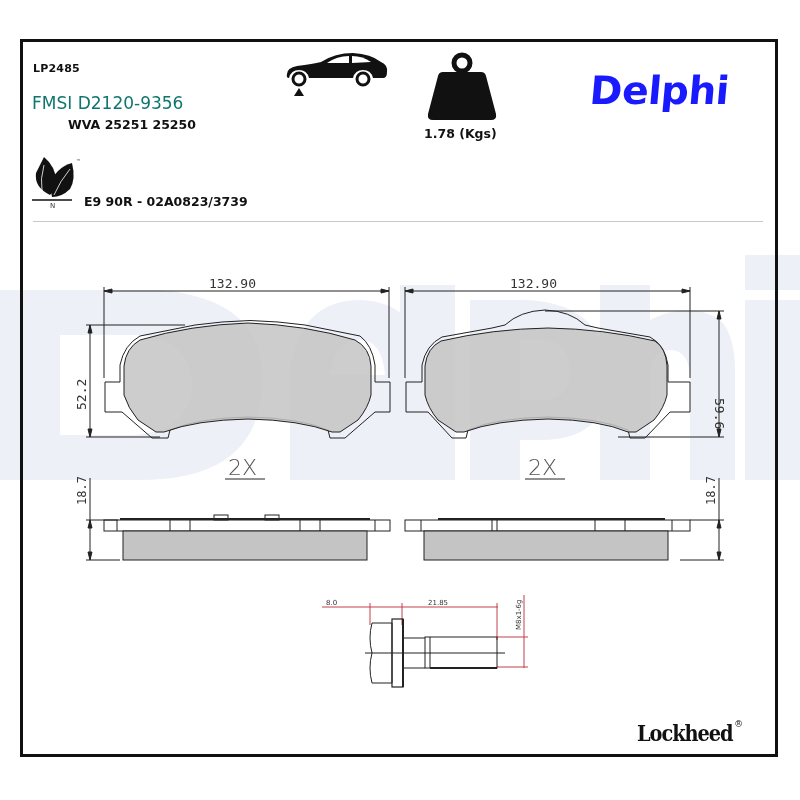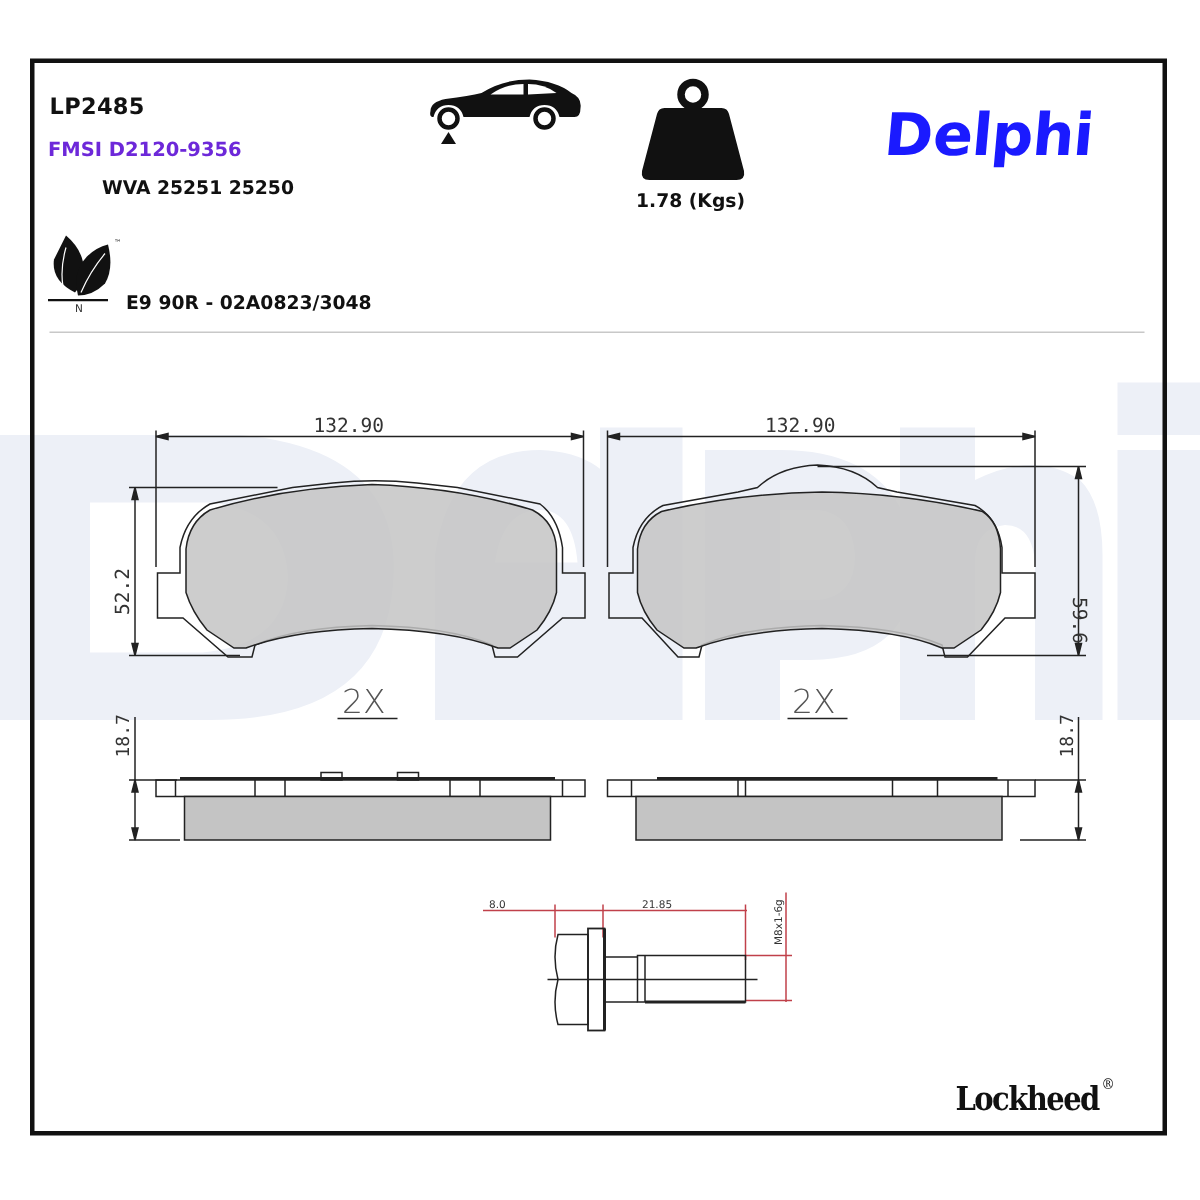--- a/index.html
+++ b/index.html
@@ -1,20 +1,20 @@
 <!DOCTYPE html>
 <html><head>
 <meta charset="utf-8">
 <style>
   html,body{margin:0;padding:0;background:#ffffff;}
   body{width:800px;height:800px;position:relative;overflow:hidden;font-family:"DejaVu Sans","Liberation Sans",sans-serif;}
   .watermark{position:absolute;left:0;top:0;width:800px;height:800px;pointer-events:none;}
   .frame{position:absolute;left:20px;top:39px;width:752px;height:712px;border:3px solid #111;box-sizing:content-box;}
-  .t-code{position:absolute;left:33px;top:62px;font-weight:bold;font-size:15px;color:#111;letter-spacing:0.2px;}
-  .t-fmsi{position:absolute;left:32px;top:93px;font-weight:bold;font-size:13px;color:#6d28d9;}
+  .t-code{position:absolute;left:33px;top:62px;font-weight:bold;font-size:11px;color:#111;letter-spacing:0.2px;}
+  .t-fmsi{position:absolute;left:32px;top:93px;font-weight:normal;font-size:17px;color:#0f766e;}
   .t-wva{position:absolute;left:32px;top:117px;font-weight:bold;font-size:12.5px;color:#111;margin-left:36px;}
   .t-ece{position:absolute;left:84px;top:194px;font-weight:bold;font-size:12.5px;color:#111;}
   .t-weight{position:absolute;left:424px;top:126px;font-weight:bold;font-size:12.5px;color:#111;text-align:right;}
   .brand{position:absolute;left:590px;top:68px;font-family:"DejaVu Sans","Liberation Sans",sans-serif;font-weight:bold;font-style:italic;font-size:39px;color:#1a1aff;letter-spacing:-0.5px;transform:skewX(6deg);}
   .lockheed{position:absolute;left:637px;top:720px;font-family:"DejaVu Serif","Liberation Serif",serif;font-weight:bold;font-size:22px;color:#111;letter-spacing:-1.2px;transform:scaleX(0.88);transform-origin:left center;}
   .lockheed sup{font-size:10px;font-weight:normal;vertical-align:top;position:relative;top:-2px;margin-left:2px;}
   .separator{position:absolute;left:33px;top:221px;width:730px;height:1px;background:#c8c8c8;}
   svg.drawing{position:absolute;left:0;top:0;}
   .dim{font-family:"DejaVu Sans Mono","Liberation Mono",monospace;font-size:13px;fill:#333;}
   .icon{position:absolute;}
@@ -48,21 +48,21 @@
 
 <svg class="icon" style="left:30px;top:155px" width="52" height="55" viewBox="0 0 52 55">
   <path d="M20 40 Q4 32 6 18 Q10 10 14 2 Q26 12 26 26 Q24 36 20 40 Z" fill="#111"></path>
   <path d="M22 42 Q18 26 28 16 Q34 10 42 8 Q46 24 40 34 Q32 42 22 42 Z" fill="#111"></path>
   <path d="M12 36 Q10 24 14 10" stroke="#fff" stroke-width="0.8" fill="none"></path>
   <path d="M24 40 Q30 26 40 14" stroke="#fff" stroke-width="0.8" fill="none"></path>
   <line x1="2" y1="45" x2="42" y2="45" stroke="#111" stroke-width="1.5"></line>
   <text x="46" y="8" font-size="5" fill="#333">™</text>
   <text x="20" y="53" font-size="7" fill="#333" font-family="DejaVu Sans, sans-serif">N</text>
 </svg>
-<div class="t-ece">E9 90R - 02A0823/3048</div>
+<div class="t-ece">E9 90R - 02A0823/3739</div>
 
 <svg class="icon" style="left:283px;top:50px" width="108" height="48" viewBox="0 0 108 48">
   <path d="M4 24 Q4 18 14 16 Q30 14 38 12 Q52 3 70 3 Q88 4 98 12 Q105 15 104 22 Q104 28 100 28 L90 28 Q88 20 80 20 Q72 20 70 28 L26 28 Q24 20 16 20 Q8 20 6 28 Q3 28 4 24 Z" fill="#111"></path>
   <path d="M44 13 Q54 6 66 6 L66 13 Z" fill="#fff"></path>
   <path d="M69 6 Q80 6 88 12 L69 13 Z" fill="#fff"></path>
   <circle cx="16" cy="29" r="6" fill="none" stroke="#111" stroke-width="3"></circle>
   <circle cx="80" cy="29" r="6" fill="none" stroke="#111" stroke-width="3"></circle>
   <path d="M11 46 L16 38 L21 46 Z" fill="#111"></path>
 </svg>
 

